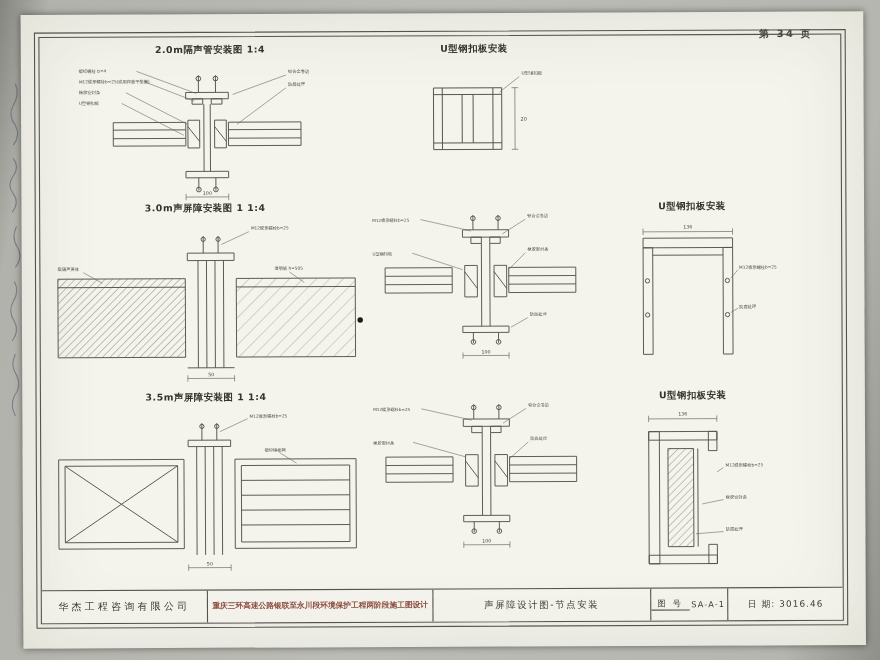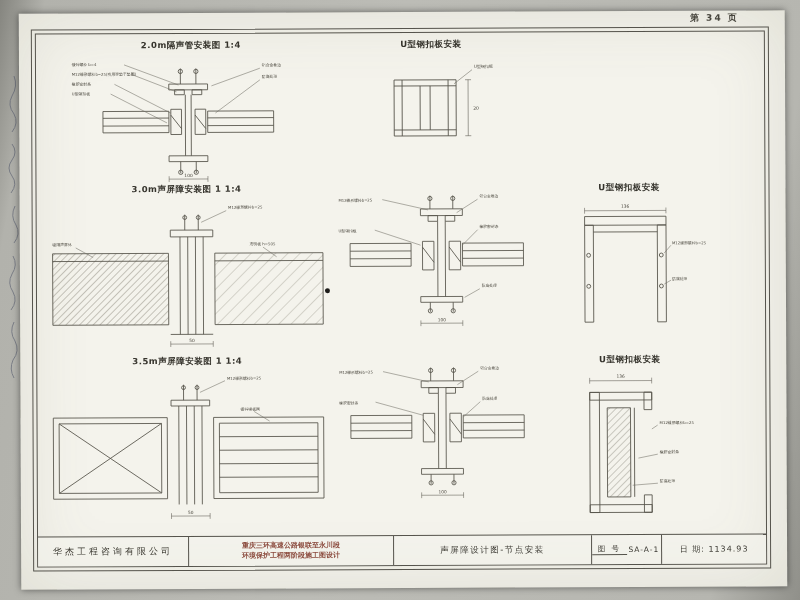--- a/index.html
+++ b/index.html
@@ -3,35 +3,35 @@
 <meta charset="utf-8">
 <style>
   *{margin:0;padding:0;box-sizing:border-box}
   html,body{width:800px;height:600px;overflow:hidden}
   body{font-family:"DejaVu Sans","Liberation Sans",sans-serif;background:#a9a9a3;position:relative}
   .scan{position:absolute;inset:0;background:linear-gradient(100deg,#85857f 0%,#b2b2ac 5%,#bcbcb6 45%,#b6b6b0 90%,#90908a 100%)}
   .page{position:absolute;left:20px;top:12px;right:14px;bottom:12px;background:#f4f3ec;
         transform:rotate(-0.25deg);box-shadow:0 0 7px rgba(0,0,0,.5), inset 0 0 70px rgba(115,110,90,.16)}
   .frame-outer{position:absolute;left:12px;top:16px;right:16px;bottom:18px;border:1px solid #55534c}
   .frame-inner{position:absolute;inset:3px;border:1.4px solid #55534c}
-  .pagenum{position:absolute;top:1px;right:46px;font-size:9px;font-weight:bold;color:#46443c;letter-spacing:2px}
+  .pagenum{position:absolute;top:14px;right:46px;font-size:9px;font-weight:bold;color:#46443c;letter-spacing:2px}
   .blk{position:absolute}
   .blk .t{font-size:8.5px;font-weight:bold;color:#35332c;text-align:center;white-space:nowrap;margin-bottom:3px;letter-spacing:.5px}
   svg{display:block;margin:0 auto}
   svg text{font-size:5px;fill:#4a473e;stroke:none}
   svg text.t4{font-size:4px}
   svg text.dt{font-size:4.5px}
   .s{stroke:#56544b;stroke-width:.9;fill:none}
   .ld{stroke:#6b6960;stroke-width:.55;fill:none}
   .dim{stroke:#56544b;stroke-width:.55;fill:none}
   .tb{position:absolute;left:0;right:0;bottom:0;height:30px;border-top:1.2px solid #55534c;display:flex;color:#3c3a33;background:rgba(244,243,236,.6)}
   .tb .cell{border-left:1px solid #55534c;display:flex;align-items:center;justify-content:center;text-align:center;overflow:hidden}
   .tb .cell:first-child{border-left:none}
   .c-company{flex:0 0 150px;font-size:9px;letter-spacing:3px;font-weight:normal;color:#3a3830}
-  .c-project{flex:0 0 205px;flex-direction:column;font-size:7px;line-height:1.3;color:#8b4a3d;font-weight:bold}
+  .c-project{flex:0 0 205px;flex-direction:row;font-size:7px;line-height:1.3;color:#8b4a3d;font-weight:bold}
   .c-drawing{flex:1;font-size:8.5px;letter-spacing:1.5px;font-weight:normal}
   .c-fig{flex:0 0 70px;flex-direction:row;padding:0;font-size:7.5px}
   .c-fig .fig-l{width:100%;flex:1;display:flex;align-items:center;justify-content:center;border-bottom:1px solid #55534c;letter-spacing:2px}
   .c-fig .fig-n{width:100%;flex:1;display:flex;align-items:center;justify-content:center;letter-spacing:1px}
   .c-date{flex:0 0 105px;font-size:8px;letter-spacing:1px}
   .dot{position:absolute;left:305px;top:276px;width:5px;height:5px;border-radius:50%;background:#1d1c1a}
   .margin-notes{position:absolute;left:4px;top:70px}
 </style>
 </head>
 <body>
@@ -377,19 +377,19 @@
           <div class="cell c-company">华杰工程咨询有限公司</div>
           <div class="cell c-project">
             <div>重庆三环高速公路银联至永川段</div>
             <div>环境保护工程两阶段施工图设计</div>
           </div>
           <div class="cell c-drawing">声屏障设计图-节点安装</div>
           <div class="cell c-fig">
             <div class="fig-l">图 号</div>
             <div class="fig-n">SA-A-1</div>
           </div>
-          <div class="cell c-date">日 期: 1134.93</div>
+          <div class="cell c-date">日 期: 3016.46</div>
         </div>
 
       </div>
     </div>
   </div>
 </div>
 
 </body></html>

